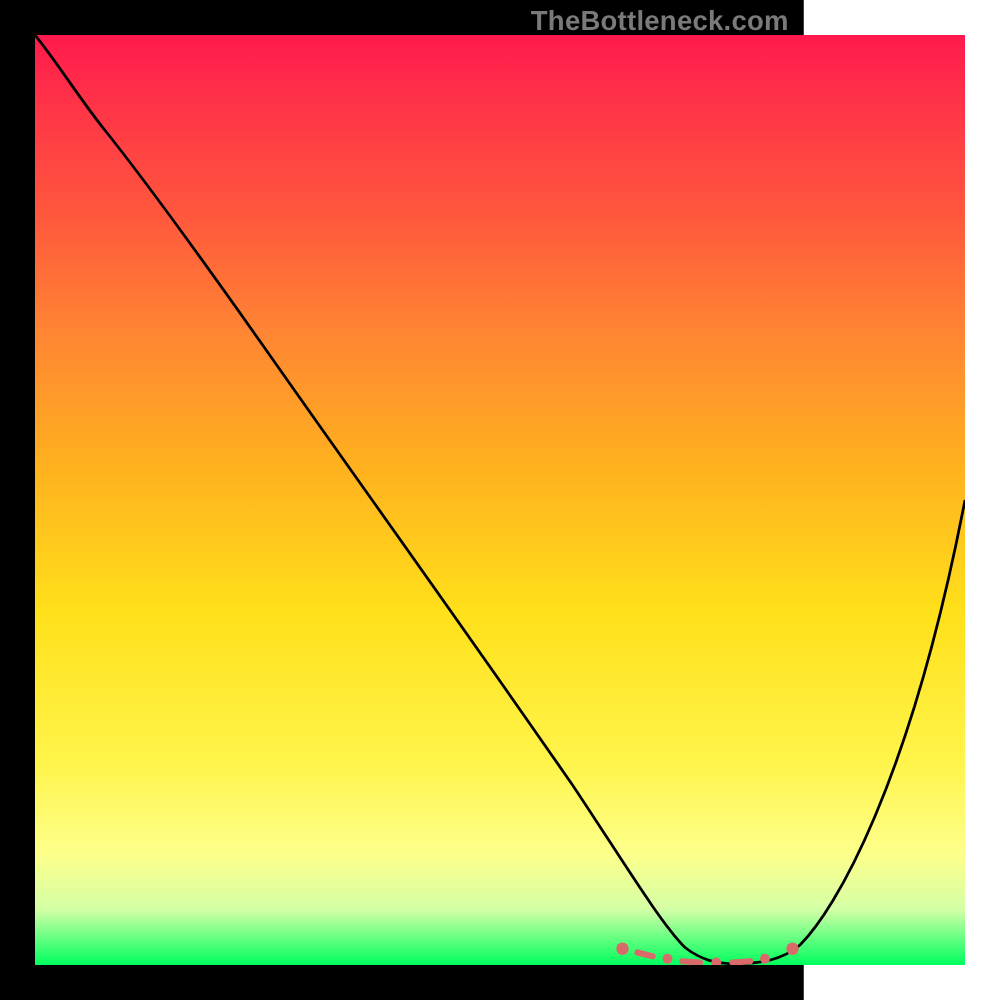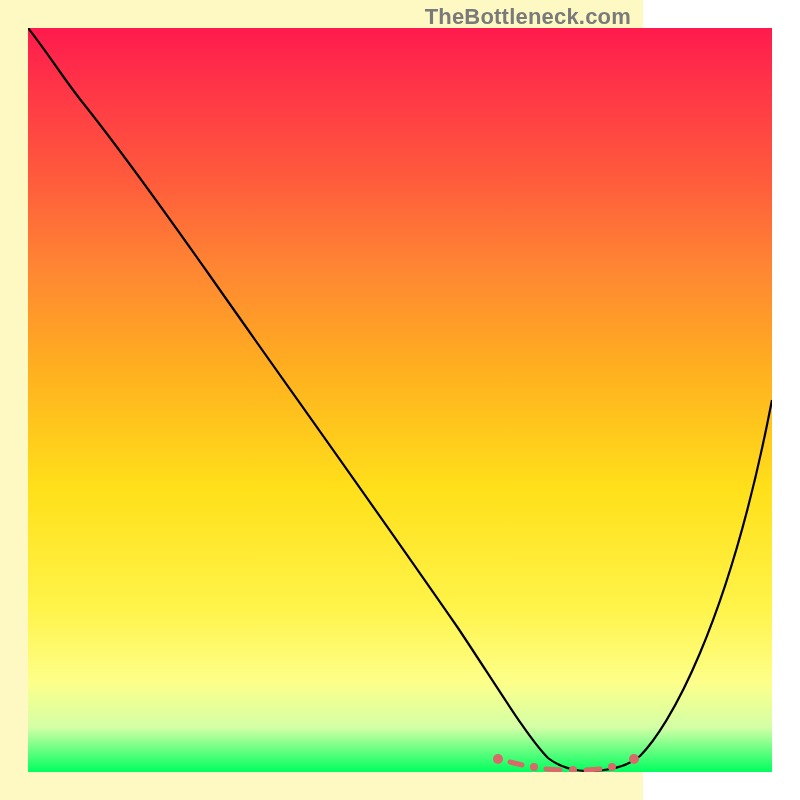--- a/index.html
+++ b/index.html
@@ -1,20 +1,20 @@
 <!DOCTYPE html>
 <html><head>
 <meta charset="utf-8">
 <style>
   * { margin: 0; padding: 0; box-sizing: border-box; }
   html, body { width: 800px; height: 800px; overflow: hidden; }
   .frame {
     width: 643px;
     height: 800px;
-    background: #fef9c3;
+    background: #000000;
     position: relative;
   }
   .watermark {
     position: absolute;
     top: 4px;
     right: 12px;
     font-family: Arial, Helvetica, sans-serif;
     font-size: 22px;
     font-weight: bold;
     color: #7a7a7a;

